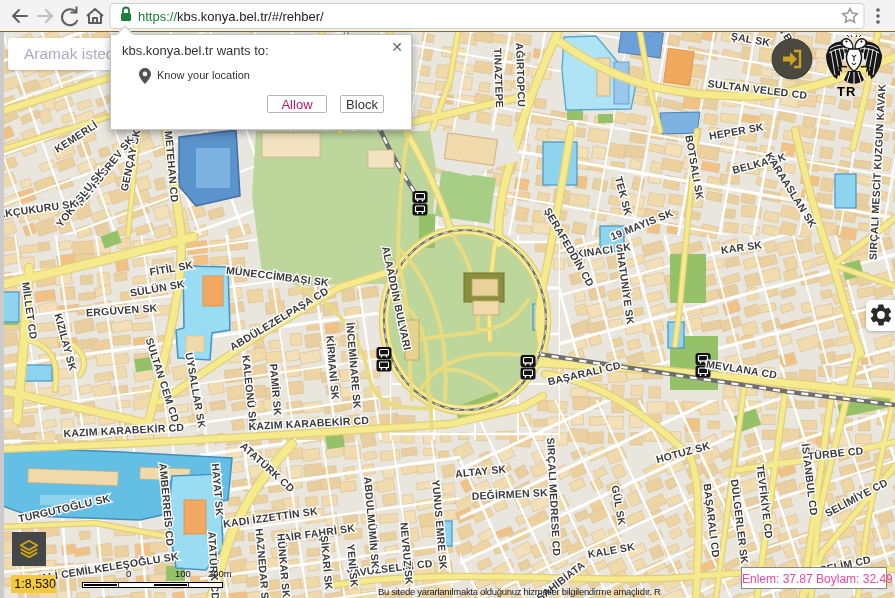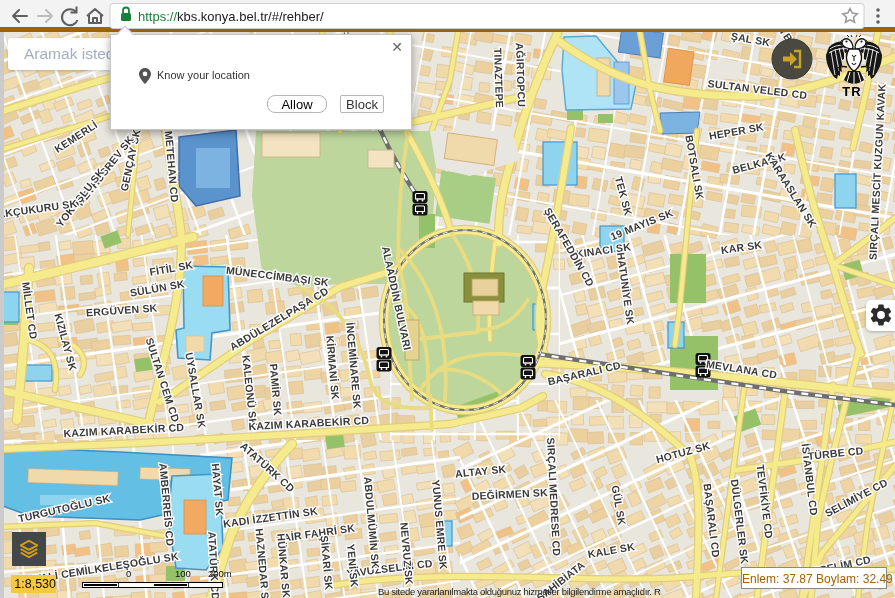--- a/index.html
+++ b/index.html
@@ -1839,21 +1839,21 @@
 <text x="436" y="525" transform="rotate(85 436 525)" text-anchor="middle">YUNUS EMRE SK</text>
 <text x="214" y="490" transform="rotate(85 214 490)" text-anchor="middle">HAYAT SK</text>
 <text x="265" y="470" transform="rotate(42 265 470)" text-anchor="middle">ATATÜRK CD</text>
 <text x="210" y="566" transform="rotate(87 210 566)" text-anchor="middle">ATATÜRK CD</text>
 <text x="163" y="505" transform="rotate(85 163 505)" text-anchor="middle">AMBERREİS CD</text>
 <text x="107" y="571" transform="rotate(-9 107 571)" text-anchor="middle">VALİ CEMİLKELEŞOĞLU SK</text>
 <text x="65" y="512" transform="rotate(-13 65 512)" text-anchor="middle">TURGUTOĞLU SK</text>
     </g>
 </svg>
 
-<div style="position:absolute;left:0;top:0;width:895px;height:32px;background:#f3f3f3;border-bottom:5px solid #a16207">
+<div style="position:absolute;left:0;top:0;width:895px;height:32px;background:#f3f3f3;border-bottom:1px solid #a16207">
  <svg width="895" height="32">
   <g stroke="#5f5f5f" stroke-width="2" fill="none" stroke-linecap="round" stroke-linejoin="round">
    <path d="M27,16 L13,16 M19,10 L13,16 19,22"></path>
   </g>
   <g stroke="#bdbdbd" stroke-width="2" fill="none" stroke-linecap="round" stroke-linejoin="round">
    <path d="M38,16 L52,16 M46,10 L52,16 46,22"></path>
   </g>
   <g stroke="#5f5f5f" stroke-width="2" fill="none">
    <path d="M76,12 A8,8 0 1 0 77.5,20"></path>
    <path d="M76.5,6.5 L76.5,12.5 70.5,12.5" fill="none"></path>
@@ -1909,21 +1909,21 @@
 
   <path d="M24,14 L34,14 C37,19 37,25 35,29 C33,33 31,35 29,36 C27,35 25,33 23,29 C21,25 21,19 24,14 Z" fill="#fff" stroke="#161616" stroke-width="1.5"></path>
   <path d="M27,20 C28,22 30,22 31,20 M29,22 L29,26 M27,28 C28,30 30,30 31,28" stroke="#161616" stroke-width="1.1" fill="none"></path>
 
   <path d="M22,32 C18,31 14,32 11,34 M12,33 l-2,2 M15,33 l-1,2.5 M36,32 C40,31 44,32 47,34 M46,33 l2,2 M43,33 l1,2.5" stroke="#161616" stroke-width="1.4" fill="none"></path>
 
   <path d="M23,36 L35,36 L39,45 C33,50 25,50 19,45 Z" fill="#161616"></path>
   <path d="M29,37 L29,49 M25,37 L22,47 M33,37 L36,47 M21,39 L17,45 M37,39 L41,45" stroke="#fff" stroke-width="1" fill="none"></path>
  </g>
 </svg>
-<div style="position:absolute;left:837px;top:84px;width:30px;text-align:center;font-size:13px;font-weight:bold;color:#000;letter-spacing:1px">TR</div>
+<div style="position:absolute;left:837px;top:84px;width:30px;text-align:left;font-size:13px;font-weight:bold;color:#000;letter-spacing:1px">TR</div>
 
 <div style="position:absolute;left:866px;top:300px;width:34px;height:31px;background:#fff;border-radius:5px 0 0 5px;box-shadow:0 1px 3px rgba(0,0,0,.25)"></div>
 <svg style="position:absolute;left:868px;top:302px" width="26" height="26" viewBox="0 0 24 24">
  <path fill="#2b2b2b" fill-rule="evenodd" d="M19.14,12.94a7.07,7.07 0 0 0 .06,-.94 7.07,7.07 0 0 0 -.06,-.94l2.03,-1.58a.5.5 0 0 0 .12,-.64l-1.92,-3.32a.5.5 0 0 0 -.61,-.22l-2.39,.96a7.3,7.3 0 0 0 -1.62,-.94l-.36,-2.54a.5.5 0 0 0 -.5,-.42h-3.84a.5.5 0 0 0 -.5,.42l-.36,2.54c-.59,.24 -1.13,.57 -1.62,.94l-2.39,-.96a.5.5 0 0 0 -.61,.22L2.65,8.84a.5.5 0 0 0 .12,.64l2.03,1.58a7.07,7.07 0 0 0 0,1.88l-2.03,1.58a.5.5 0 0 0 -.12,.64l1.92,3.32c.14,.24 .4,.33 .61,.22l2.39,-.96c.49,.37 1.03,.7 1.62,.94l.36,2.54a.5.5 0 0 0 .5,.42h3.84a.5.5 0 0 0 .5,-.42l.36,-2.54a7.3,7.3 0 0 0 1.62,-.94l2.39,.96c.21,.11 .47,.02 .61,-.22l1.92,-3.32a.5.5 0 0 0 -.12,-.64l-2.03,-1.58ZM12,15.6A3.6,3.6 0 1 1 12,8.4a3.6,3.6 0 0 1 0,7.2Z"></path>
 </svg>
 
 <div style="position:absolute;left:12px;top:532px;width:34px;height:34px;background:#43474a"></div>
 <svg style="position:absolute;left:18px;top:538px" width="22" height="22" viewBox="0 0 24 24">
  <g fill="none" stroke="#d4a017" stroke-width="2" stroke-linejoin="round">
   <path d="M12,3 L21,8 12,13 3,8 Z"></path>
@@ -1939,25 +1939,26 @@
   <span style="position:absolute;left:208px">200m</span>
 </div>
 <svg style="position:absolute;left:82px;top:582px" width="142" height="7">
  <rect x="0.5" y="0.5" width="140" height="5" fill="#fff" stroke="#000"></rect>
  <rect x="2" y="2" width="33" height="2" fill="#000"></rect>
  <rect x="36" y="0.5" width="0.8" height="5" fill="#000"></rect>
  <rect x="72" y="2" width="33" height="2" fill="#000"></rect>
  <rect x="106" y="0.5" width="0.8" height="5" fill="#000"></rect>
 </svg>
 
-<div style="position:absolute;left:741px;top:567px;width:146px;height:22px;background:#fff;border:1px solid #888;font-size:12px;color:#a16207;text-align:center;line-height:22px;white-space:nowrap">Enlem: 37.87 Boylam: 32.49</div>
+<div style="position:absolute;left:741px;top:567px;width:146px;height:22px;background:#fff;border:1px solid #888;font-size:12px;color:#ec4899;text-align:center;line-height:22px;white-space:nowrap">Enlem: 37.87 Boylam: 32.49</div>
 
 <div style="position:absolute;left:378px;top:586px;font-size:9.5px;font-weight:normal;color:#222;letter-spacing:-0.3px;white-space:nowrap">Bu sitede yararlanılmakta olduğunuz hizmetler bilgilendirme amaçlıdır. R</div>
 
 <div style="position:absolute;left:110px;top:34px;width:302px;height:96px;background:#ffffff;border:1px solid #c6c6c6;box-shadow:0 3px 8px rgba(0,0,0,.35)">
  <div style="position:absolute;left:8px;top:-7px;width:12px;height:12px;background:#fff;border-left:1px solid #c6c6c6;border-top:1px solid #c6c6c6;transform:rotate(45deg)"></div>
+ <div style="position:absolute;left:11px;top:8px;font-size:13px;color:#333">kbs.konya.bel.tr wants to:</div>
  <div style="position:absolute;right:8px;top:4px;font-size:14px;color:#666">✕</div>
  <svg style="position:absolute;left:27px;top:33px" width="14" height="16" viewBox="0 0 14 16">
       <path d="M7,0 C3.7,0 1,2.7 1,6 c0,4.2 6,10 6,10 s6,-5.8 6,-10 C13,2.7 10.3,0 7,0 Z m0,8.2 A2.3,2.3 0 1 1 7,3.6 a2.3,2.3 0 0 1 0,4.6 Z" fill="#535353"></path>
     </svg>
  <div style="position:absolute;left:46px;top:34px;font-size:11px;color:#333">Know your location</div>
- <div style="position:absolute;left:156px;top:60px;width:60px;height:18px;border:1.5px solid #b5b5b5;border-radius:8px;text-align:center;font-size:13px;color:#000000;line-height:18px">Allow</div>
+ <div style="position:absolute;left:156px;top:60px;width:60px;height:18px;border:1.5px solid #b5b5b5;border-radius:2px;text-align:center;font-size:13px;color:#be185d;line-height:18px">Allow</div>
  <div style="position:absolute;left:229px;top:60px;width:44px;height:18px;border:1.5px solid #b5b5b5;border-radius:2px;text-align:center;font-size:13px;color:#333;line-height:18px">Block</div>
 </div>
 </body></html>

